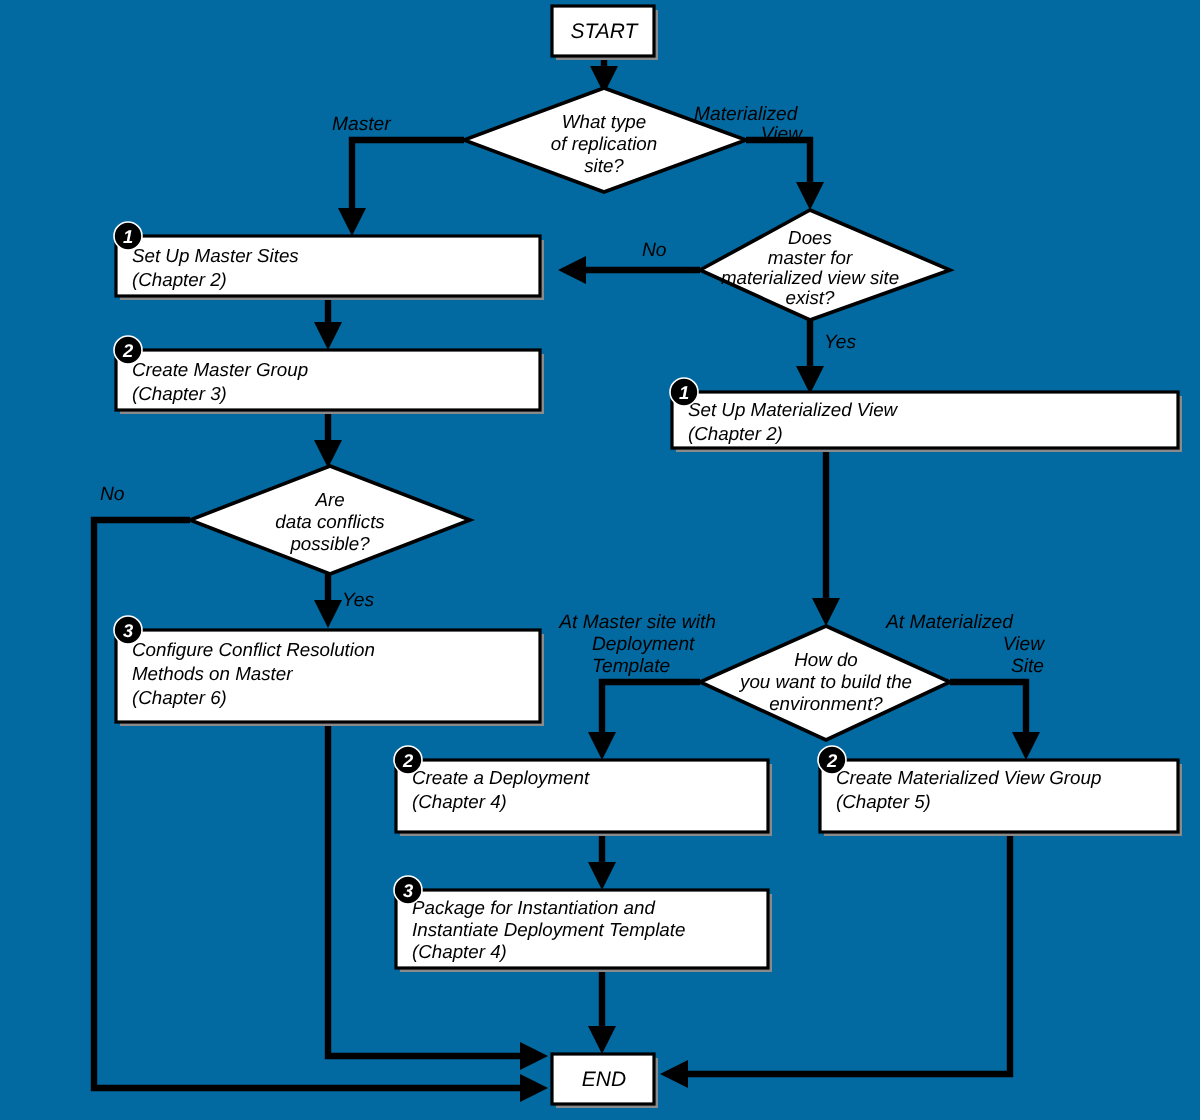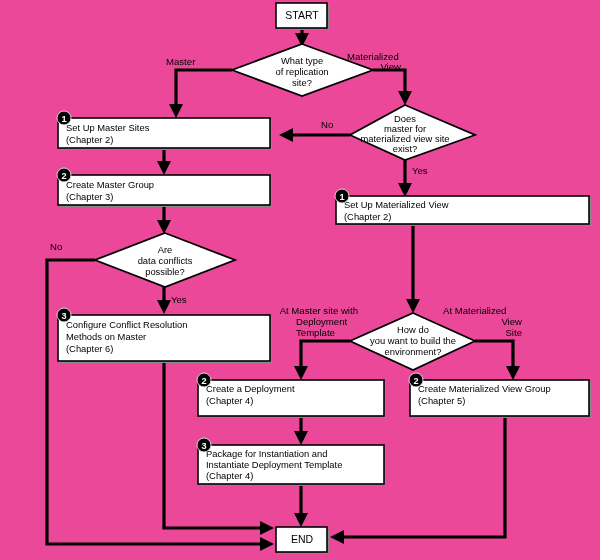--- a/index.html
+++ b/index.html
@@ -10,21 +10,22 @@
   body {
     width: 600px;
     height: 560px;
     font-family: "Liberation Sans", sans-serif;
     overflow: hidden;
   }
   #flowchart-root {
     position: relative;
     width: 600px;
     height: 560px;
-    background: #ec4899;
+    background: #0369a1;
+    font-style: italic;
   }
   svg#flow-svg {
     display: block;
     width: 600px;
     height: 560px;
   }
   .node-shape {
     fill: #ffffff;
     stroke: #000000;
     stroke-width: 1.6;

